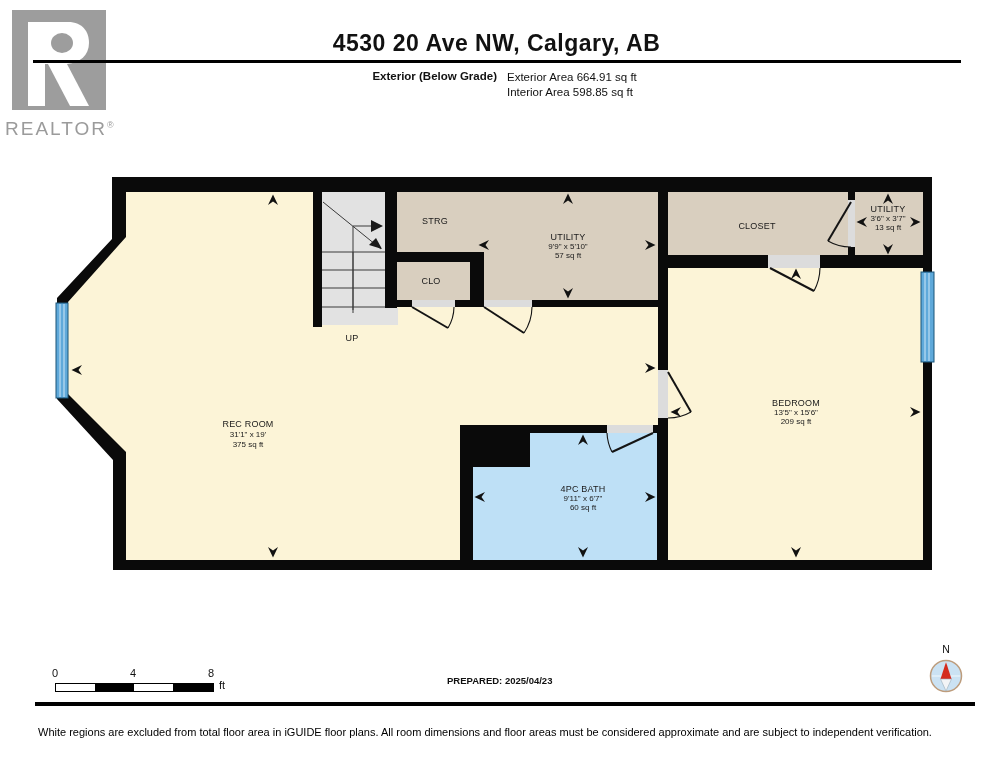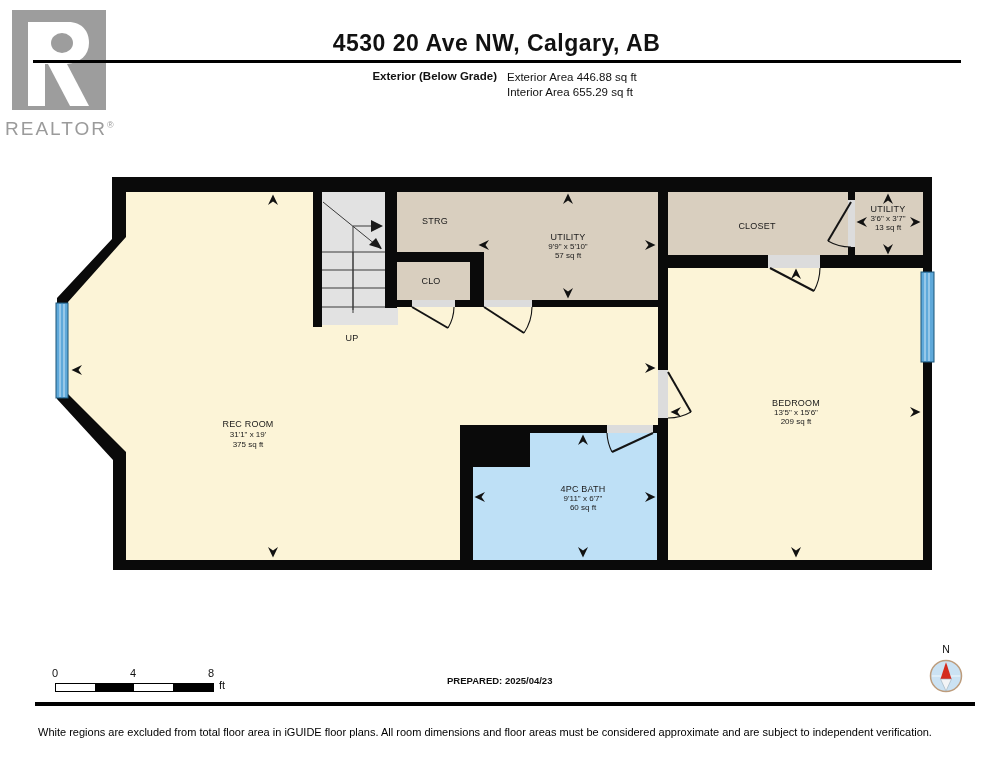--- a/index.html
+++ b/index.html
@@ -30,22 +30,22 @@
   #disclaimer{left:38px;top:726px;width:930px;font-size:11px;color:#000;}
   #compass{left:926px;top:641px;z-index:2;}
 </style>
 </head>
 <body>
 
 <div class="abs" id="title">4530 20 Ave NW, Calgary, AB</div>
 <div class="abs" id="rule"></div>
 <div class="abs" id="floor-label">Exterior (Below Grade)</div>
 <div class="abs" id="areas">
-  <div>Exterior Area 446.88 sq ft</div>
-  <div>Interior Area 655.29 sq ft</div>
+  <div>Exterior Area 664.91 sq ft</div>
+  <div>Interior Area 598.85 sq ft</div>
 </div>
 
 <svg class="abs" id="logo" width="110" height="110" viewBox="0 0 110 110">
   <rect x="4" y="4" width="94" height="100" fill="#9D9D9D"></rect>
   <rect x="20" y="16" width="17" height="84" fill="#fff"></rect>
   <path d="M 37,16 L 60,16 C 75,16 81,26 81,37 C 81,49 72,57 59,58 L 37,58 Z" fill="#fff"></path>
   <ellipse cx="54" cy="37" rx="11" ry="10" fill="#9D9D9D"></ellipse>
   <polygon points="40,58 59,58 81,100 62,100" fill="#fff"></polygon>
 </svg>
 <div class="abs" id="logo-text">

